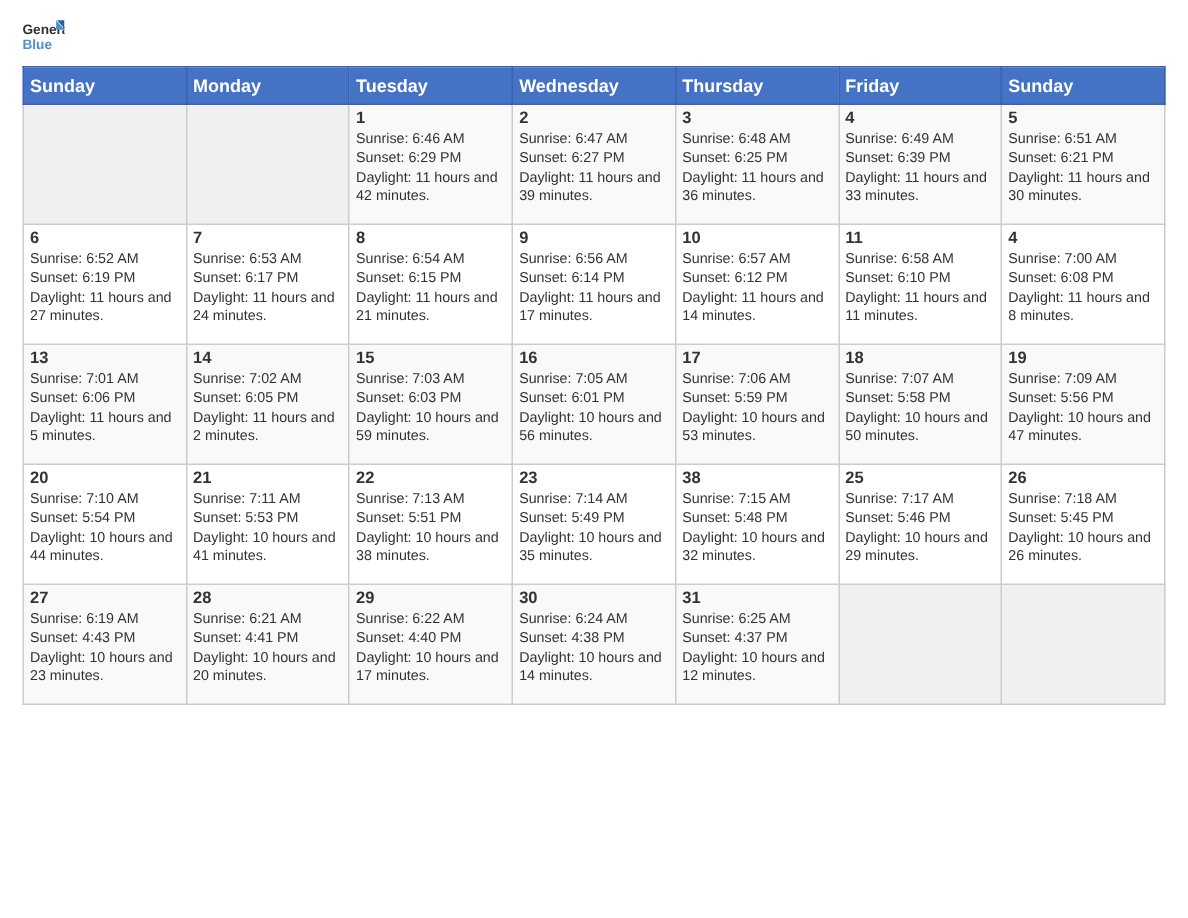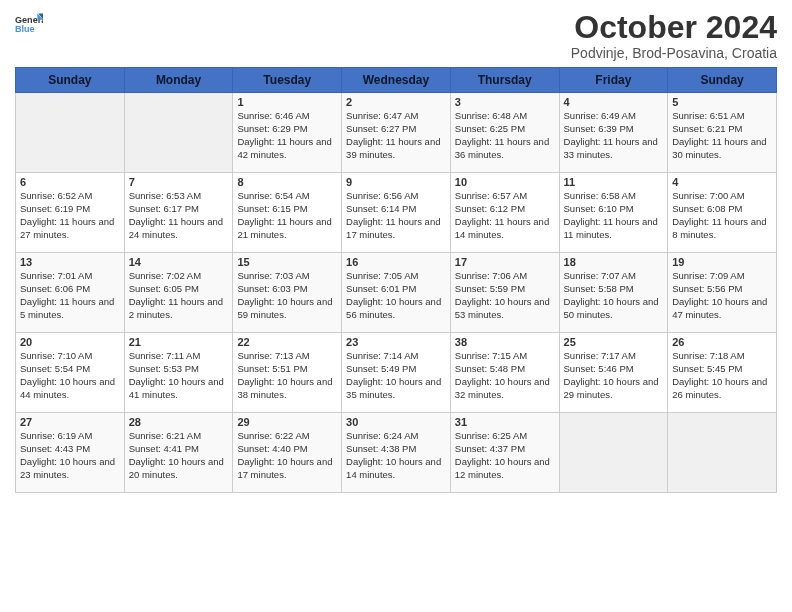--- a/index.html
+++ b/index.html
@@ -47,25 +47,25 @@
       font-weight: normal;
       color: #555;
     }
     table {
       width: 100%;
       border-collapse: collapse;
       table-layout: fixed;
     }
     thead tr th {
       background: #4472c4;
-      color: #0f172a;
+      color: #ffffff;
       font-size: 12px;
       font-weight: bold;
-      padding: 5px 20px;
-      text-align: center;
+      padding: 5px 4px;
+      text-align: left;
       border: 1px solid #3a62b0;
     }
     tbody tr td {
       border: 1px solid #ccc;
       vertical-align: top;
       padding: 3px 4px;
       font-size: 10px;
       color: #333;
       height: 80px;
       background: #fff;
@@ -93,24 +93,20 @@
 
 <div class="page">
   <div class="header">
     <div class="logo">
       <svg class="logo-icon" viewBox="0 0 40 40">
         <text x="0" y="18" font-size="13" font-weight="bold" fill="#333">General</text>
         <text x="0" y="32" font-size="13" font-weight="bold" fill="#4a90d9">Blue</text>
         <polygon points="32,5 40,14 32,14" fill="#4a90d9"></polygon>
         <polygon points="33,5 40,5 40,13" fill="#2a6099"></polygon>
       </svg>
-    </div>
-    <div class="title-block">
-      <h1>October 2024</h1>
-      <h2>Podvinje, Brod-Posavina, Croatia</h2>
     </div>
   </div>
 
   <table>
     <thead>
       <tr>
         <th>Sunday</th>
         <th>Monday</th>
         <th>Tuesday</th>
         <th>Wednesday</th>

